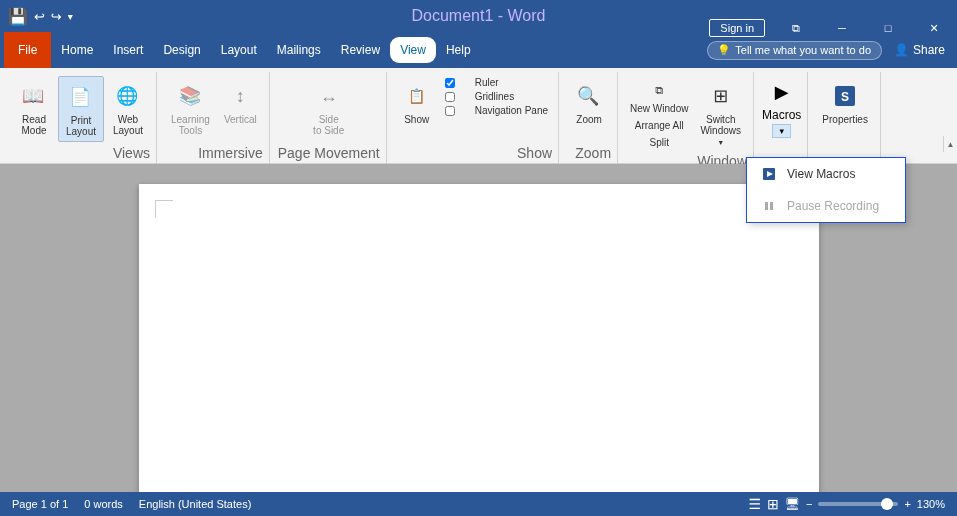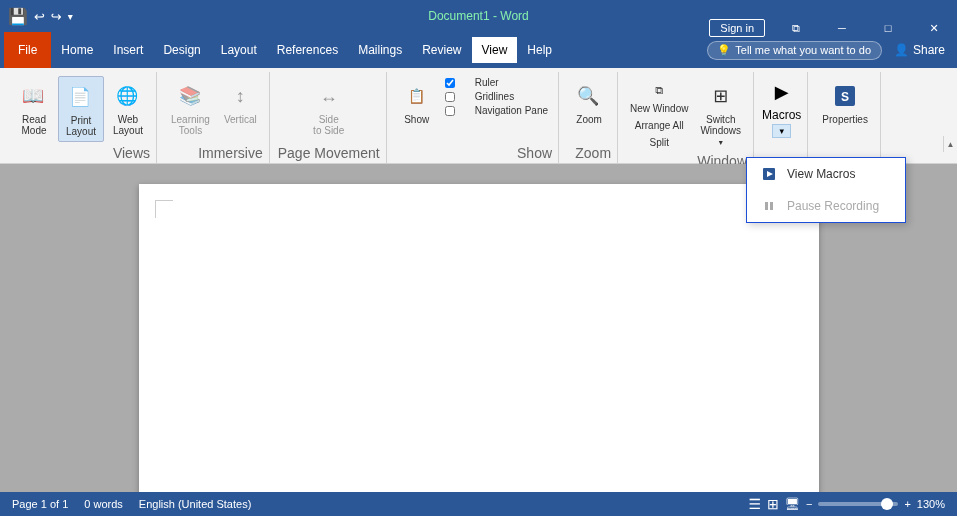--- a/index.html
+++ b/index.html
@@ -12,22 +12,22 @@
       display: flex;
       align-items: center;
       padding: 0 8px;
       color: #fff;
       position: relative;
     }
     .title-bar-title {
       position: absolute;
       left: 50%;
       transform: translateX(-50%);
-      font-size: 12px;
-      color: #86efac;
+      font-size: 16px;
+      color: #c4b5fd;
     }
     .title-bar-left {
       display: flex;
       align-items: center;
       gap: 6px;
     }
     .title-bar-controls {
       position: absolute;
       right: 0;
       top: 12px;
@@ -74,21 +74,22 @@
       align-items: center;
     }
     .menu-item {
       color: #fff;
       padding: 6px 10px;
       font-size: 12px;
       cursor: pointer;
     }
     .menu-item.active {
       background: #fff;
-      color: #000000;
+      color: #0369a1;
+      border-radius: 9px;
     }
     .menu-right {
       margin-left: auto;
       display: flex;
       align-items: center;
       gap: 4px;
       color: #fff;
     }
     .tell-me-box {
       display: flex;
@@ -343,21 +344,20 @@
     <div class="title-bar-btn close">✕</div>
   </div>
 </div>
 
 <div class="menu-bar">
   <div class="menu-file">File</div>
   <div class="menu-item">Home</div>
   <div class="menu-item">Insert</div>
   <div class="menu-item">Design</div>
   <div class="menu-item">Layout</div>
-  <div class="menu-item">References</div>
   <div class="menu-item">Mailings</div>
   <div class="menu-item">Review</div>
   <div class="menu-item active">View</div>
   <div class="menu-item">Help</div>
   <div class="menu-right">
     <div class="tell-me-box">
       <span>💡</span>
       <span>Tell me what you want to do</span>
     </div>
     <div class="share-btn">

